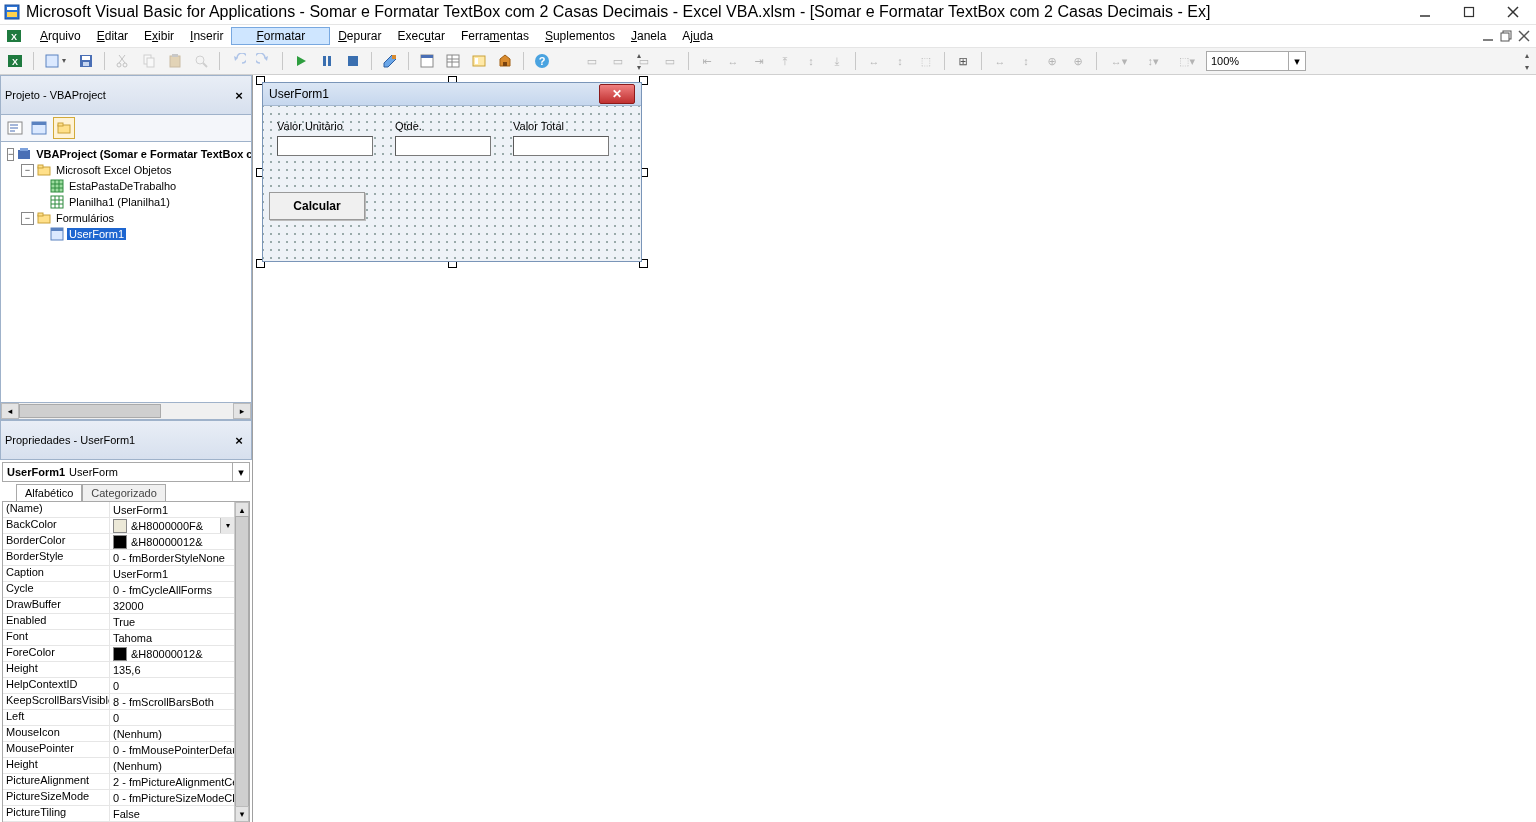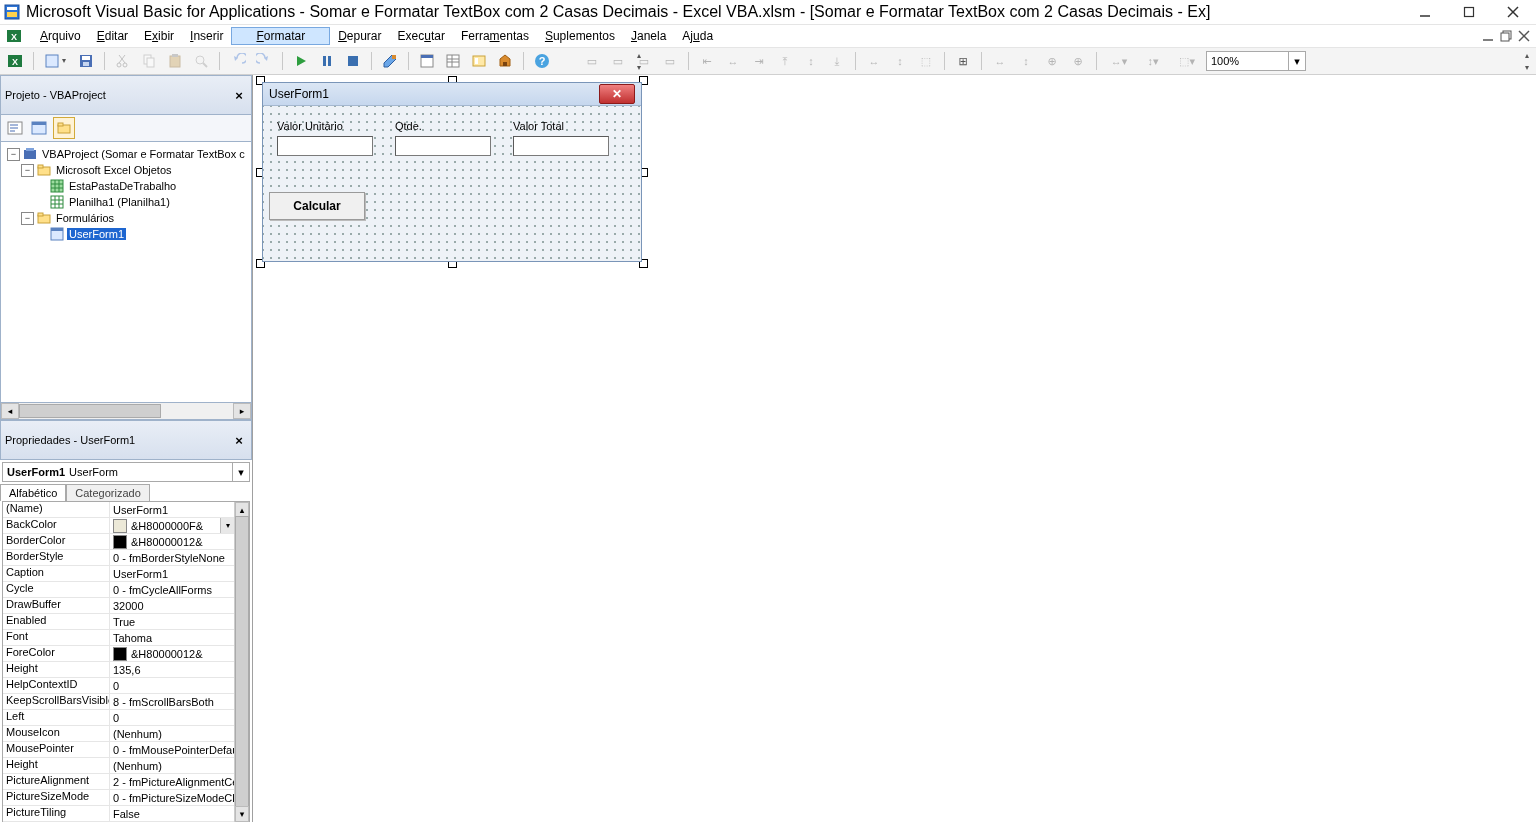--- a/index.html
+++ b/index.html
@@ -38,21 +38,21 @@
 .tree .lbl{padding:0 2px}
 .tree .lbl.sel{background:#1e66d0;color:#fff}
 .tree-scroll{height:16px;border:1px solid #9fb2ca;border-top:none;background:#f0f0f0;display:flex;align-items:center}
 .tree-scroll .arrow{width:16px;height:14px;background:#e4e4e4;border:1px solid #bbb;display:flex;align-items:center;justify-content:center;font-size:9px}
 .tree-scroll .track{flex:1;height:14px;position:relative}
 .tree-scroll .thumb{position:absolute;left:0;top:0;bottom:0;width:140px;background:#cfcfcf;border:1px solid #aaa}
 .props{display:flex;flex-direction:column;flex:0 0 auto}
 .props .objbox{height:18px;border:1px solid #a9a9a9;background:#fff;display:flex;align-items:center;padding:0 4px;position:relative;margin:2px}
 .props .objbox b{margin-right:4px}
 .props .objbox .dd-arrow{position:absolute;right:0;top:0;bottom:0;width:16px;border-left:1px solid #a9a9a9;display:flex;align-items:center;justify-content:center}
-.props .tabs{display:flex;margin:0 0}
+.props .tabs{display:flex;margin:0 16px}
 .props .tab{border:1px solid #a9a9a9;border-bottom:none;padding:2px 8px;background:#fff;font-size:11px}
 .props .tab.inactive{background:#f0f0f0;color:#444}
 .props .grid{border:1px solid #a9a9a9;margin:0 2px 2px 2px;background:#fff;position:relative;height:320px;overflow:hidden}
 .props .gridbody{position:absolute;left:0;right:14px;top:0;bottom:0;overflow:hidden}
 .props .vscroll{position:absolute;right:0;top:0;bottom:0;width:14px;background:#efefef;border-left:1px solid #ccc}
 .props .vscroll .arrow{height:14px;background:#e4e4e4;border:1px solid #bbb;display:flex;align-items:center;justify-content:center;font-size:9px}
 .props .vscroll .thumb{position:absolute;top:14px;bottom:14px;left:0;right:0;background:#cfcfcf;border:1px solid #aaa}
 .prow{display:flex;height:15px;border-bottom:1px solid #e6e6e6}
 .prow .pn{width:100px;padding:0 3px;border-right:1px solid #e6e6e6;overflow:hidden;white-space:nowrap}
 .prow .pv{flex:1;padding:0 3px;display:flex;align-items:center;overflow:hidden;white-space:nowrap;position:relative}
@@ -343,21 +343,21 @@
     </div>
     <div class="tree">
       <div class="row">
         <span class="tw">−</span>
         <span class="ic">
             <svg width="16" height="16">
               <rect x="2" y="4" width="12" height="9" fill="#4a6fb5"></rect>
               <rect x="4" y="2" width="8" height="3" fill="#7ea2dc"></rect>
             </svg>
           </span>
-        <span class="lbl" style="font-weight:normal">VBAProject (Somar e Formatar TextBox c</span>
+        <span class="lbl" style="font-weight:bold">VBAProject (Somar e Formatar TextBox c</span>
       </div>
       <div class="row">
         <span class="sp"></span>
         <span class="tw">−</span>
         <span class="ic">
             <svg width="16" height="16">
               <rect x="2" y="5" width="12" height="8" fill="#ffe08a" stroke="#caa23a"></rect>
               <rect x="2" y="3" width="5" height="3" fill="#ffe08a" stroke="#caa23a"></rect>
             </svg>
           </span>

